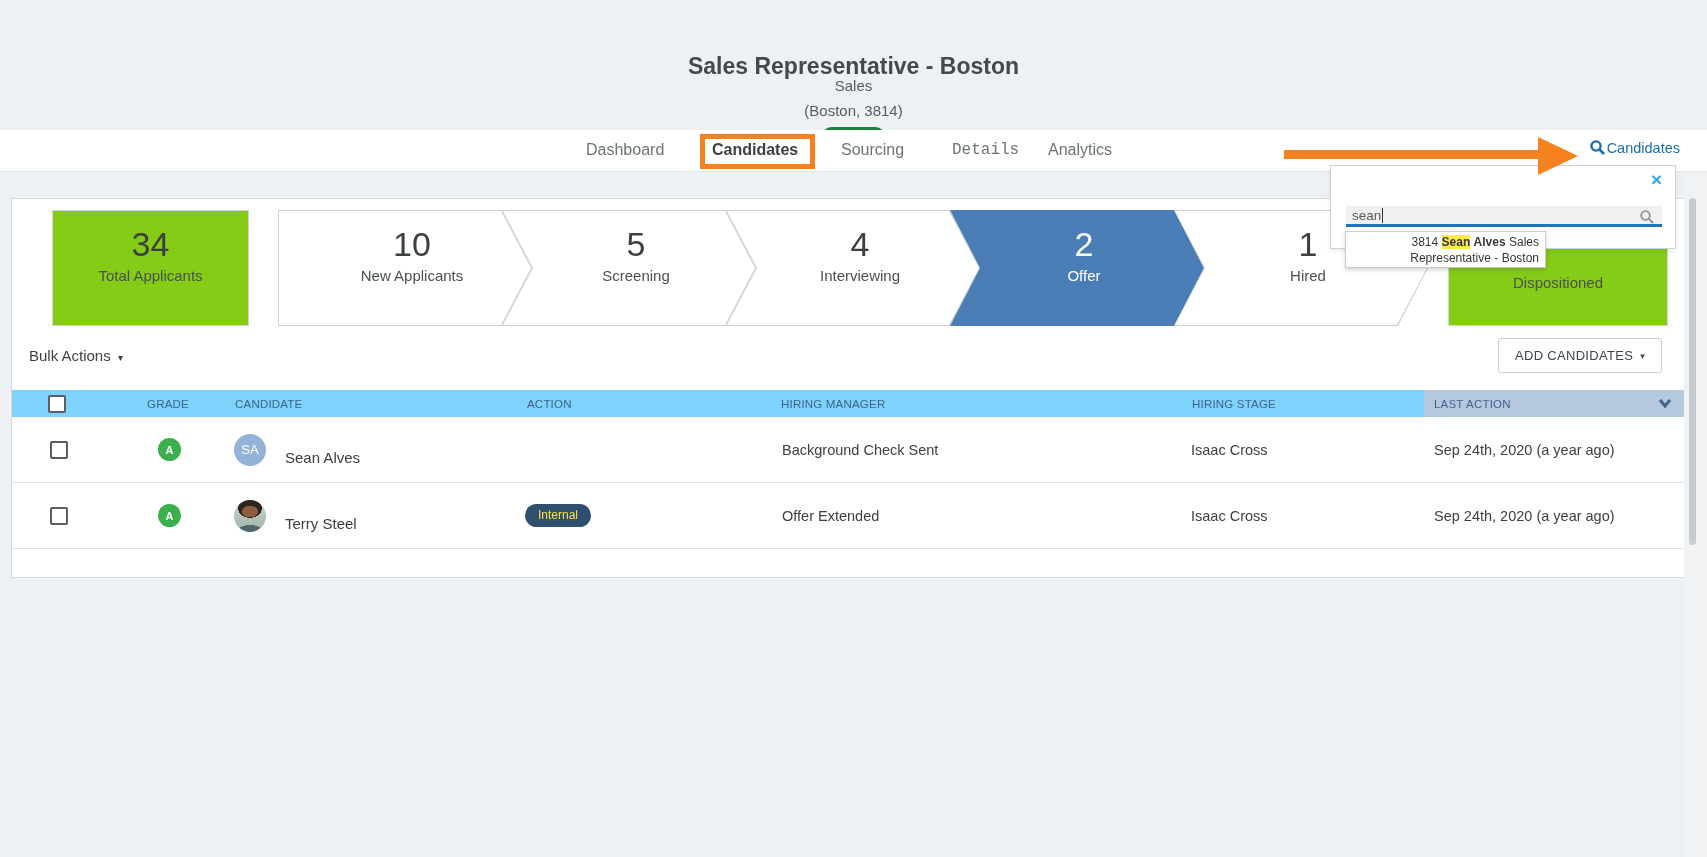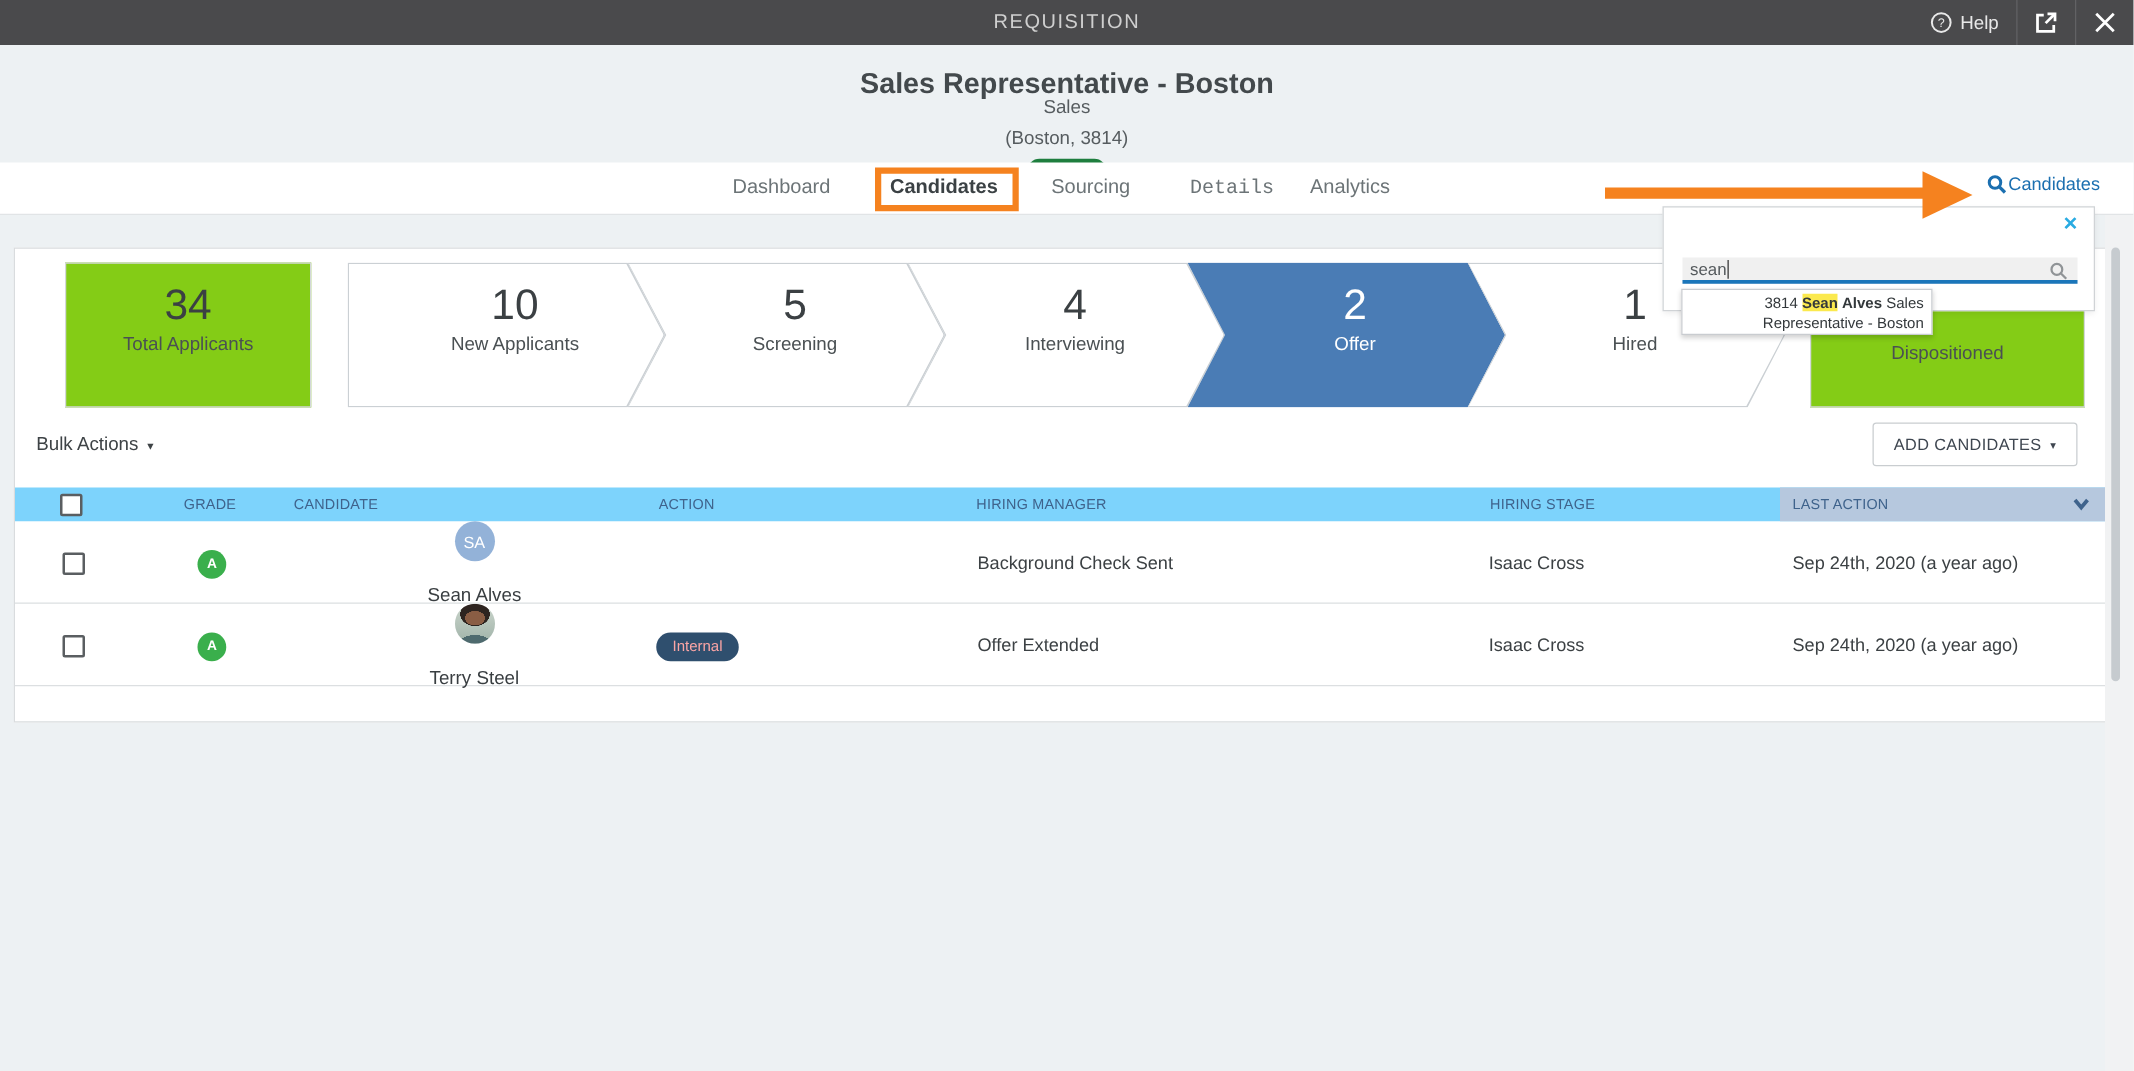--- a/index.html
+++ b/index.html
@@ -85,70 +85,44 @@
   .th-notice { padding-left: 2px; }
   .th-stage { padding-left: 4px; }
   .th-manager { padding-left: 3px; }
   .th-last { padding-left: 10px; background: #b6c8de; height: 27px; position: relative; cursor: pointer; }
   .sort-chevron { position: absolute; right: 14px; top: 7px; }
   .tbody-row { height: 66px; border-bottom: 1px solid #dcdfe1; font-size: 14.5px; color: #3c4144; cursor: pointer; }
   .checkbox { width: 18px; height: 18px; border: 2px solid #5a5e61; border-radius: 2px; background: #fff; cursor: pointer; }
   .cb-head { margin-left: 36px; }
   .cb-row { margin-left: 38px; }
   .grade-badge { width: 23px; height: 23px; border-radius: 50%; background: #3aaf4c; color: #fff; font-size: 11px; font-weight: bold; display: flex; align-items: center; justify-content: center; margin-left: 76px; }
-  .cand-cell { display: flex; align-items: center; padding-left: 27px; gap: 19px; flex-direction: column; }
+  .cand-cell { display: flex; align-items: flex-end; padding-left: 27px; gap: 19px; }
   .avatar { width: 32px; height: 32px; border-radius: 50%; display: flex; align-items: center; justify-content: center; }
   .avatar-initials { background: #93b2d8; color: #fff; font-size: 13px; }
   .avatar-photo { background:
       radial-gradient(ellipse 42% 30% at 50% 36%, #8a5d44 59%, rgba(0,0,0,0) 60%),
       radial-gradient(ellipse 62% 50% at 50% 26%, #2e2420 59%, rgba(0,0,0,0) 60%),
       radial-gradient(ellipse 70% 40% at 50% 102%, #4e6a6e 59%, rgba(0,0,0,0) 60%),
       linear-gradient(180deg, #ccd6cd 0%, #9fb2a8 100%); }
   .name { font-size: 15px; color: #393e41; }
   .notice-cell { padding-left: 0; }
-  .internal-badge { display: inline-block; background: #2f4f6e; color: #fca5a5; font-size: 12px; padding: 4px 13px 5px; border-radius: 13px; }
+  .internal-badge { display: inline-block; background: #2f4f6e; color: #fde047; font-size: 12px; padding: 4px 13px 5px; border-radius: 13px; }
   .stage-cell { padding-left: 4px; }
   .mgr-cell { padding-left: 3px; }
   .last-cell { padding-left: 10px; }
 
   
   .scrollbar-track { position: absolute; right: 0; top: 172px; width: 23px; height: 685px; background: #f1f2f3; z-index: 2; }
   .scrollbar-thumb { position: absolute; left: 5px; top: 26px; width: 7px; height: 347px; background: #c6cbcf; border-radius: 4px; cursor: pointer; }
 </style>
 </head>
 <body>
 
 <div class="screen">
 
-  <div class="topbar">
-    <div class="topbar-title">REQUISITION</div>
-    <div class="topbar-right">
-      <div class="help-btn">
-        <svg width="18" height="18" viewBox="0 0 18 18">
-            <circle cx="9" cy="9" r="7.5" fill="none" stroke="#e8e8e8" stroke-width="1.6"></circle>
-            <text x="9" y="12.5" text-anchor="middle" font-size="10" fill="#e8e8e8" font-family="Liberation Sans, sans-serif">?</text>
-          </svg>
-        <span>Help</span>
-      </div>
-      <div class="tb-divider"></div>
-      <div class="tb-iconbtn">
-        <svg width="20" height="20" viewBox="0 0 20 20">
-            <path d="M8 4 H3 V17 H16 V12" fill="none" stroke="#fff" stroke-width="2.2"></path>
-            <path d="M11 3 H17 V9" fill="none" stroke="#fff" stroke-width="2.2"></path>
-            <path d="M17 3 L9.5 10.5" stroke="#fff" stroke-width="2.2"></path>
-          </svg>
-      </div>
-      <div class="tb-divider"></div>
-      <div class="tb-iconbtn">
-        <svg width="18" height="18" viewBox="0 0 18 18">
-            <path d="M2 2 L16 16 M16 2 L2 16" stroke="#fff" stroke-width="2.2"></path>
-          </svg>
-      </div>
-    </div>
-  </div>
 
   <div class="jobheader">
     <div class="job-title">Sales Representative - Boston</div>
     <div class="job-sub">
       <span>Sales</span>
       <span>(Boston, 3814)</span>
       <span class="open-badge">
         <span>Open</span>
         <span class="caret">▾</span>
       </span>

